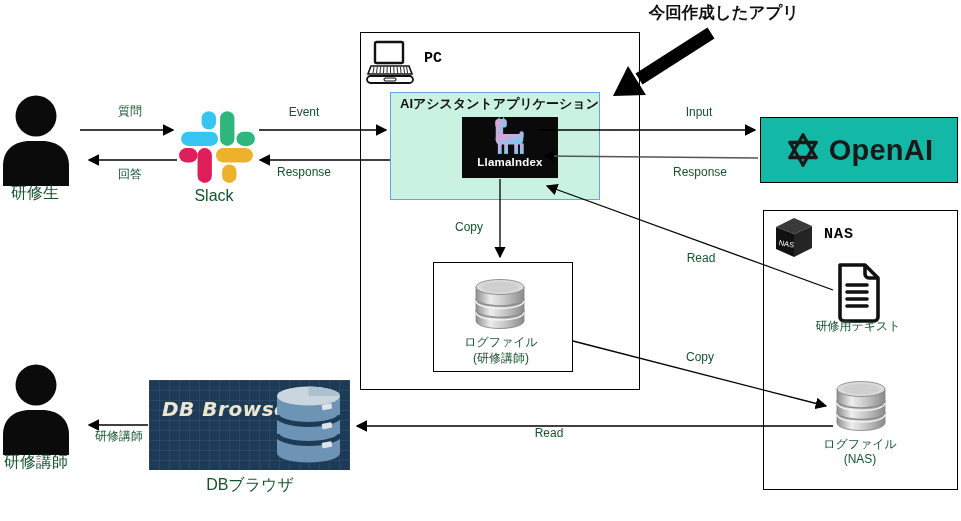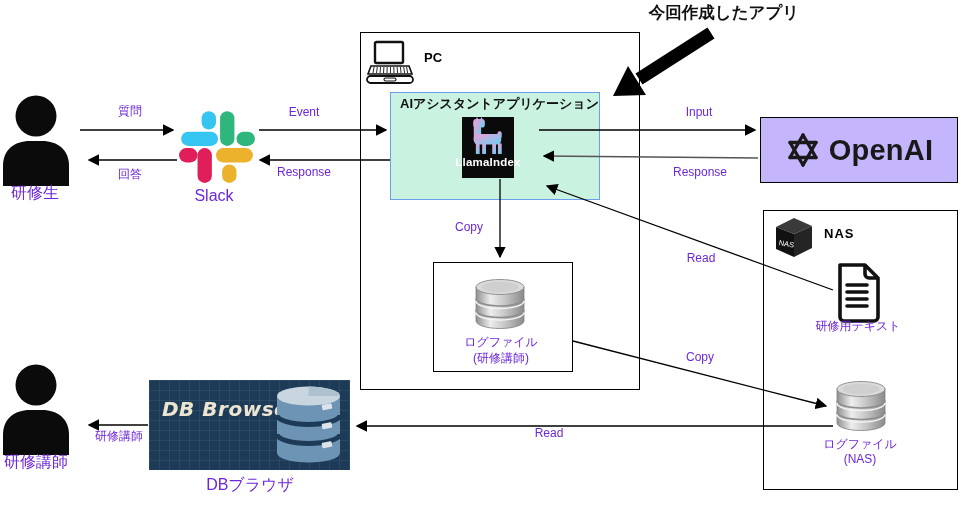--- a/index.html
+++ b/index.html
@@ -2,38 +2,38 @@
 <html style="--app_fill: #c9f2e1; --app_border: #6d9eeb; --slack_cyan: #36C5F0; --slack_green: #2EB67D; --slack_red: #E01E5A; --slack_yellow: #ECB22C; --dbb_bg: #1d3b57; --dbb_text: #ece5d2; --dbb_cyl: #6d93b5; --llama_pink: #f79ad3; --llama_cyan: #5fd4f5;"><head>
 <meta charset="utf-8">
 <style>
   html,body{margin:0;padding:0;background:#fff;}
   #stage{
     position:relative;width:961px;height:521px;background:#fff;overflow:hidden;
     font-family:"Liberation Sans","DejaVu Sans",sans-serif;color:#111;
   }
   .abs{position:absolute;}
   .box{position:absolute;border:1.5px solid #000;background:transparent;box-sizing:border-box;}
-  .lbl{position:absolute;transform:translateX(-50%);font-size:12px;color:#6d28d9;white-space:nowrap;line-height:1.15;}
+  .lbl{position:absolute;transform:translateX(-50%);font-size:12px;color:#14532d;white-space:nowrap;line-height:1.15;}
   .lbl-lg{font-size:16px;}
-  .hdr{position:absolute;font-weight:bold;font-size:13px;color:#000;white-space:nowrap;}
+  .hdr{position:absolute;font-weight:bold;font-size:15px;color:#000;white-space:nowrap;font-family:Liberation Mono, monospace;}
   #diagram-title{position:absolute;transform:translateX(-50%);font-weight:bold;font-size:16.5px;white-space:nowrap;}
   #app-box{
     position:absolute;left:390px;top:92px;width:210px;height:108px;box-sizing:border-box;
     background:var(--app_fill);border:1px solid var(--app_border);padding:3px 0 0 9px;
   }
   #app-box .t1{font-weight:bold;font-size:13px;line-height:1.25;}
   #app-box .t2{font-weight:bold;font-size:13px;line-height:1.2;}
   #llama-logo{
-    position:absolute;left:462px;top:117px;width:52px;height:61px;background:#0a0a0a;
+    position:absolute;left:462px;top:117px;width:96px;height:61px;background:#0a0a0a;
     display:flex;flex-direction:column;align-items:center;justify-content:flex-start;
   }
   #llama-logo .wordmark{color:#fff;font-weight:bold;font-size:11.5px;letter-spacing:0.2px;margin-top:1px;}
   #openai-box{
     position:absolute;left:760px;top:117px;width:198px;height:66px;border:1.5px solid #000;box-sizing:border-box;
-    display:flex;align-items:center;justify-content:center;gap:8px;background:#c4b5fd;
+    display:flex;align-items:center;justify-content:center;gap:8px;background:#14b8a6;
   }
   #openai-box .wordmark{font-size:29px;font-weight:700;color:#191919;letter-spacing:0.2px;}
   #dbb-logo{
     position:absolute;left:149px;top:380px;width:201px;height:90px;box-sizing:border-box;
     background-color:var(--dbb_bg);
     background-image:linear-gradient(rgba(255,255,255,.06) 1px,transparent 1px),
                      linear-gradient(90deg,rgba(255,255,255,.06) 1px,transparent 1px);
     background-size:10px 10px;
   }
   #dbb-logo .logo-text{

